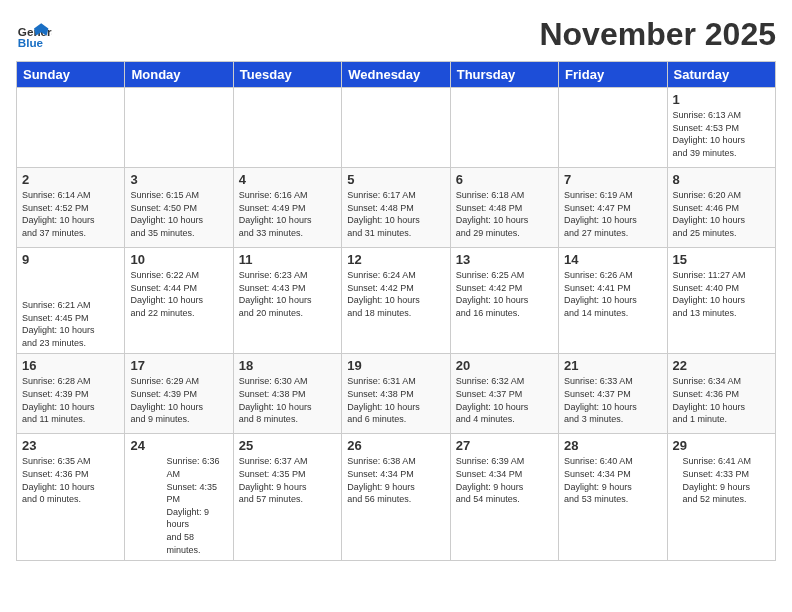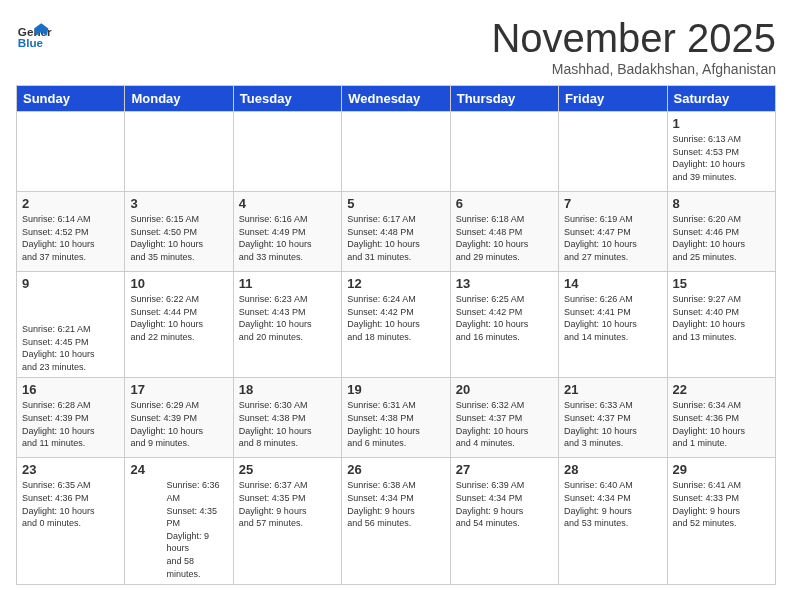--- a/index.html
+++ b/index.html
@@ -22,22 +22,22 @@
       gap: 4px;
     }
     .logo-icon {
       width: 36px;
       height: 36px;
     }
     .title-block {
       text-align: right;
     }
     .month-title {
-      font-size: 40px;
-      font-weight: normal;
+      font-size: 32px;
+      font-weight: bold;
       color: #333;
     }
     .subtitle {
       font-size: 14px;
       color: #555;
     }
     .calendar {
       width: 100%;
       border-collapse: collapse;
       border: 1px solid #ccc;
@@ -84,21 +84,20 @@
 <div class="header">
   <div class="logo">
     <svg class="logo-icon" viewBox="0 0 40 40" xmlns="http://www.w3.org/2000/svg">
       <text x="2" y="22" font-size="13" font-weight="bold" fill="#333">General</text>
       <text x="2" y="34" font-size="13" font-weight="bold" fill="#1a6fc4">Blue</text>
       <polygon points="28,8 36,14 34,22 28,18 22,22 20,14" fill="#1a6fc4"></polygon>
     </svg>
   </div>
   <div class="title-block">
     <div class="month-title">November 2025</div>
-    <div class="subtitle">Mashhad, Badakhshan, Afghanistan</div>
   </div>
 </div>
 
 <table class="calendar">
   <thead>
     <tr>
     <th>Sunday</th>
         <th>Monday</th>
         <th>Tuesday</th>
         <th>Wednesday</th>
@@ -212,21 +211,21 @@
         </td>
         <td>
           <span class="day-number">14</span>
           <div class="day-info" style="white-space: pre-line;">Sunrise: 6:26 AM
 Sunset: 4:41 PM
 Daylight: 10 hours
 and 14 minutes.</div>
         </td>
         <td>
           <span class="day-number">15</span>
-          <div class="day-info" style="white-space: pre-line;">Sunrise: 9:27 AM
+          <div class="day-info" style="white-space: pre-line;">Sunrise: 11:27 AM
 Sunset: 4:40 PM
 Daylight: 10 hours
 and 13 minutes.</div>
         </td>
       </tr>
       <tr>
         <td>
           <span class="day-number">16</span>
           <div class="day-info" style="white-space: pre-line;">Sunrise: 6:28 AM
 Sunset: 4:39 PM
@@ -314,20 +313,20 @@
         </td>
         <td>
           <span class="day-number">28</span>
           <div class="day-info" style="white-space: pre-line;">Sunrise: 6:40 AM
 Sunset: 4:34 PM
 Daylight: 9 hours
 and 53 minutes.</div>
         </td>
         <td>
           <span class="day-number">29</span>
-          <div class="day-info" style="white-space: pre-line;">Sunrise: 6:41 AM
+          <div class="day-info" style="white-space: pre-line; margin-left: 10px;">Sunrise: 6:41 AM
 Sunset: 4:33 PM
 Daylight: 9 hours
 and 52 minutes.</div>
         </td>
       </tr>
     </tbody>
 </table>
 
 </body></html>

